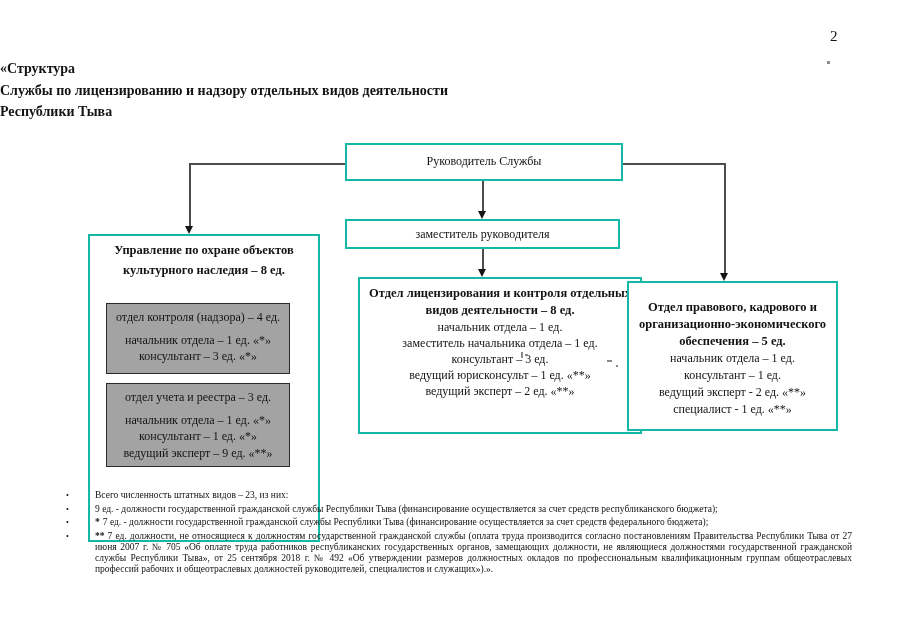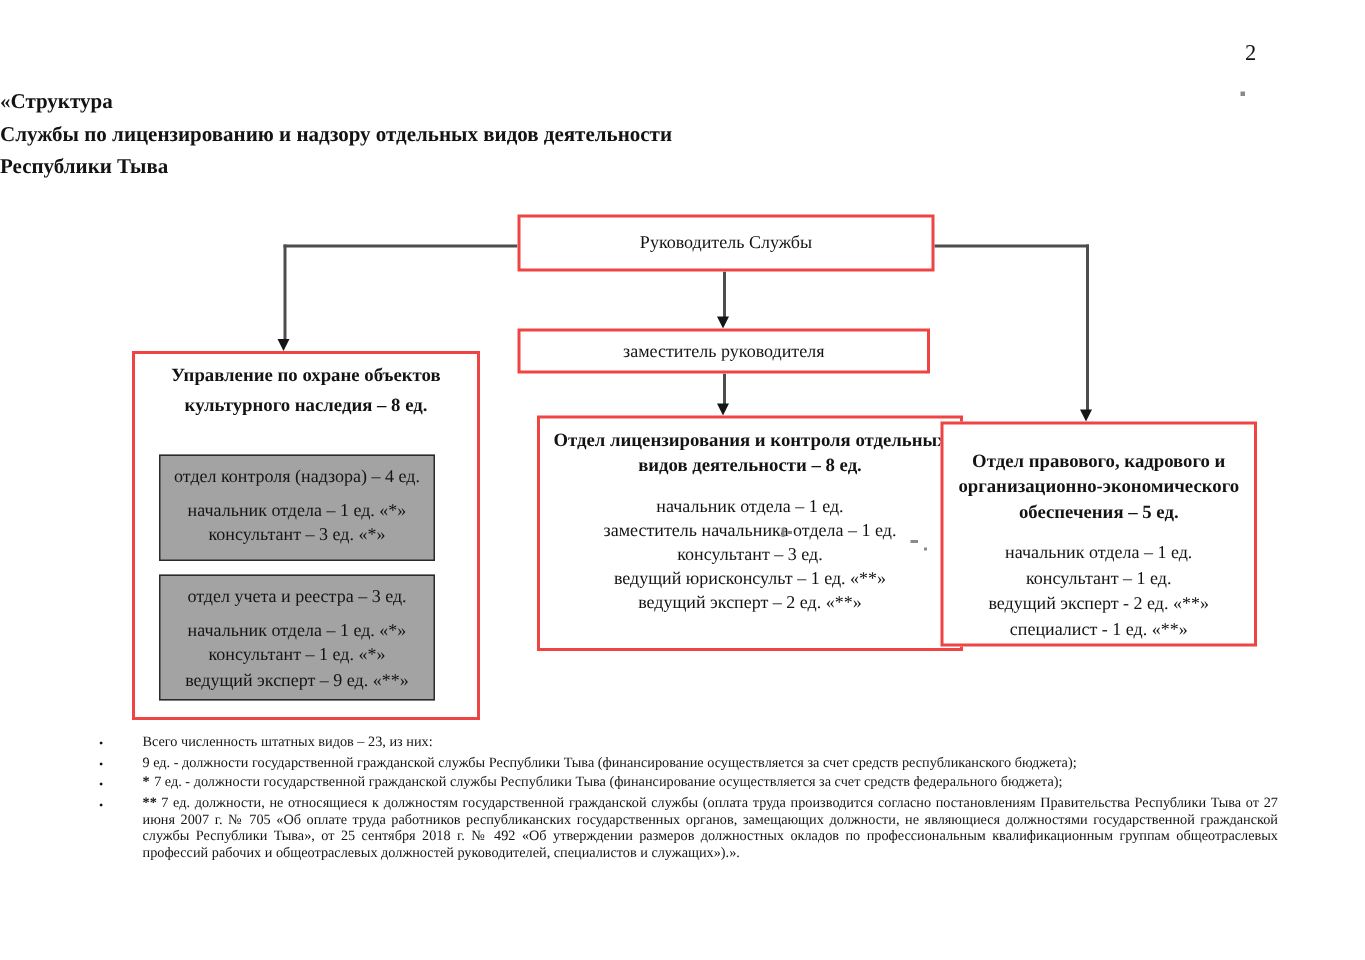--- a/index.html
+++ b/index.html
@@ -6,33 +6,33 @@
   .page {
     position:relative; width:910px; height:640px; background:#ffffff;
     font-family:"Liberation Serif", serif; color:#131313; overflow:hidden;
   }
   .page-number { position:absolute; left:830px; top:28px; font-size:15px; }
   .doc-title {
     position:absolute; left:0; top:58px; width:910px; 
     font-weight:bold; font-size:14px; line-height:21.5px;
   }
   .box {
-    position:absolute; background:#ffffff; border:2px solid #ef4444;
+    position:absolute; background:#ffffff; border:2px solid #14b8a6;
     text-align:center; box-sizing:border-box; font-size:12px;font-family:Liberation Serif, serif;
   }
   .head-box   { left:345px; top:143px; width:278px; height:38px; line-height:33px; }
   .deputy-box { left:345px; top:219px; width:275px; height:30px; line-height:26px; }
-  .left-box   { left:88px;  top:234px; width:232px; height:246px; padding-top:4px; }
+  .left-box   { left:88px;  top:234px; width:232px; height:308px; padding-top:4px; }
   .mid-box    { left:358px; top:277px; width:284px; height:157px; padding:6px 4px 0 4px; }
   .right-box  { left:627px; top:281px; width:211px; height:150px; padding:16px 4px 0 4px; }
   .box-title  { font-weight:bold; font-size:12.5px; line-height:20px; }
   .mid-box .box-title, .right-box .box-title { line-height:17px; }
   .box-line   { font-size:12px; line-height:17px; }
   .left-box > .box-line { margin-top:20px; line-height:18px; }
-  .mid-box .roster, .right-box .roster { margin-top:10px; }
+  .mid-box .roster, .right-box .roster { }
   .mid-box .box-line { line-height:16px; }
   .inner-box {
     position:absolute; left:16px; width:184px; background:#a3a3a3;
     border:1.5px solid #2a2a2a; box-sizing:border-box; text-align:center; padding-top:5px;
   }
   .inner-1 { top:67px;  height:71px; }
   .inner-2 { top:147px; height:84px; }
   .inner-box .roster { margin-top:6px; }
   .inner-box .box-line { line-height:16.5px; }
   .conn { position:absolute; background:#4d4d4d; }

